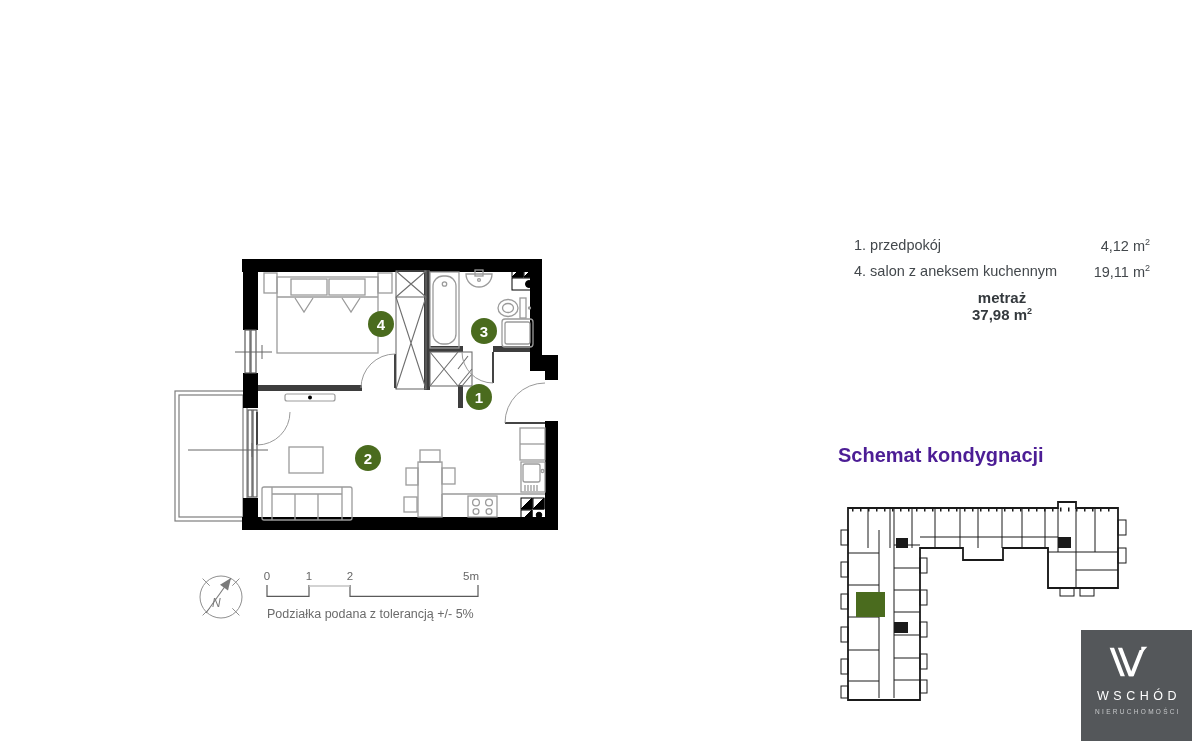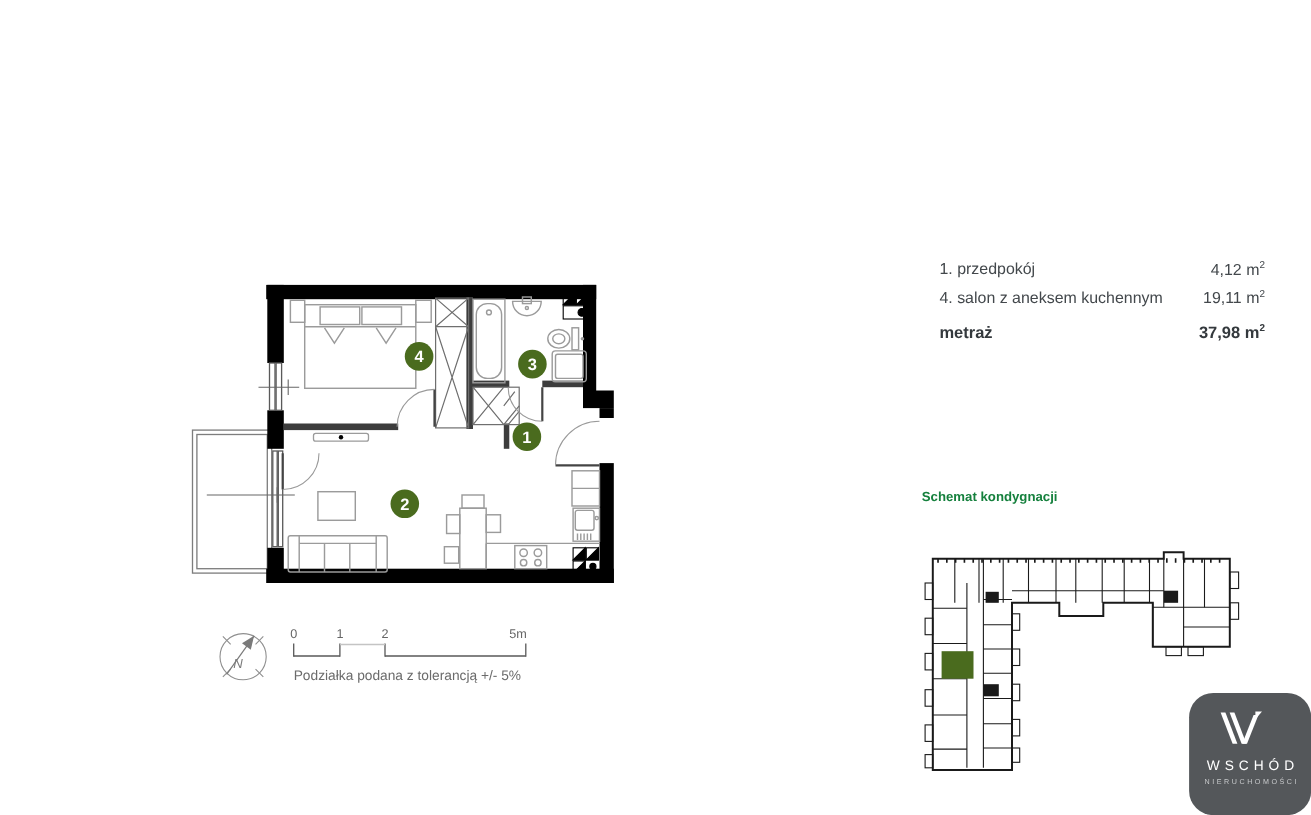--- a/index.html
+++ b/index.html
@@ -6,25 +6,25 @@
   #page{position:relative;width:1192px;height:741px;background:#fff;overflow:hidden;
         font-family:"Liberation Sans", sans-serif;color:#43484c;}
   svg text{font-family:"Liberation Sans", sans-serif;}
   .abs{position:absolute;}
   
   .legend{position:absolute;left:838px;top:232px;width:296px;font-size:14.5px;color:#43484c;margin-left:16px;}
   .legend-row{display:flex;justify-content:space-between;align-items:center;height:26px;}
   .legend .val{white-space:nowrap;text-align:right;}
   .legend sup{font-size:9px;}
   .legend-total{display:flex;justify-content:space-between;align-items:center;height:26px;
-                margin-top:5px;font-weight:bold;font-size:15px;color:#34393d;}
+                margin-top:5px;font-weight:bold;font-size:15px;color:#34393d;flex-direction:column;}
   
-  .schematic-title{position:absolute;left:838px;top:444px;font-size:12px;font-weight:bold;color:#15803d;}
+  .schematic-title{position:absolute;left:838px;top:444px;font-size:20px;font-weight:bold;color:#4c1d95;}
   
-  .logo{position:absolute;left:1081px;top:630px;width:111px;height:111px;background:#54575a;border-radius:22px;}
+  .logo{position:absolute;left:1081px;top:630px;width:111px;height:111px;background:#54575a;}
   .logo-mark{position:absolute;left:21px;top:11px;width:48px;height:42px;}
   .logo-name{position:absolute;left:0;right:0;top:59px;text-align:center;color:#ffffff;
              font-size:12.5px;letter-spacing:4.5px;padding-left:5px;}
   .logo-sub{position:absolute;left:0;right:0;top:78px;text-align:center;color:#c6c8ca;
             font-size:6.5px;letter-spacing:2.3px;padding-left:3px;}
 </style>
 </head>
 <body>
 
 <div id="page">

